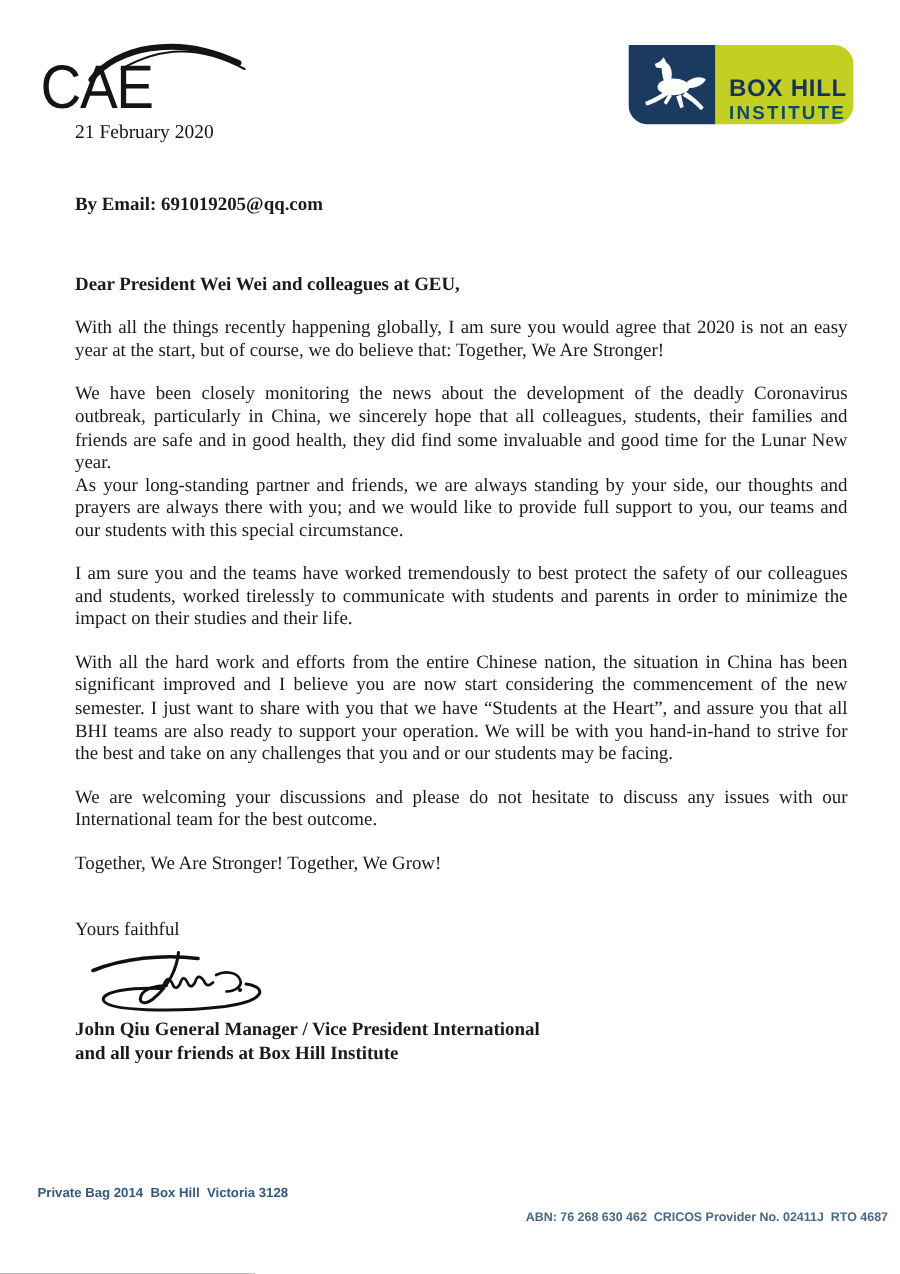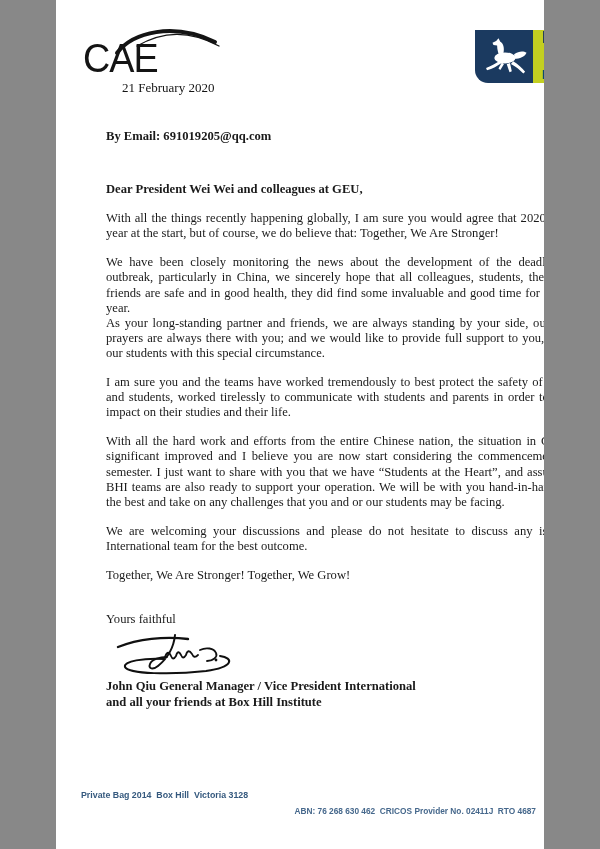--- a/index.html
+++ b/index.html
@@ -1,49 +1,49 @@
 <!DOCTYPE html>
 <html><head>
 <meta charset="utf-8">
 <style>
   * { margin:0; padding:0; box-sizing:border-box; }
   html,body { background:#888; }
   .page {
     position:relative;
-    width:488px; height:849px;
+    width:600px; height:849px;
     background:#ffffff;
     margin:0 auto;
     font-family:"Liberation Serif", serif;
     color:#1a1a1a;
     overflow:hidden;
   }
 
   
   .cae-logo { position:absolute; left:25px; top:20px; width:150px; height:62px; }
   .cae-text {
     position:absolute; left:2px; top:18px;
     font-family:"Liberation Sans", sans-serif;
     font-size:41px; font-weight:400; letter-spacing:-1px;
     color:#141414; transform:scaleX(0.92); transform-origin:left;
     line-height:1;
   }
   .cae-swoosh { position:absolute; left:0; top:0; }
   .date-line {
-    position:absolute; left:66px; top:80px;
+    position:absolute; left:50px; top:80px;
     font-size:13px; color:#141414;
   }
   .bhi-logo {
     position:absolute; left:419px; top:30px;
     width:150px; height:53px;
     display:flex;
     border-radius:0 13px 13px 13px;
     overflow:hidden;
   }
   .bhi-navy { width:58px; height:53px; background:#1b3a60; display:flex; align-items:center; justify-content:center; }
-  .bhi-lime { flex:1; background:#c3cf21; display:flex; flex-direction:column; justify-content:space-between; padding-left:9px; }
+  .bhi-lime { flex:1; background:#c3cf21; display:flex; flex-direction:column; justify-content:flex-end; padding-left:9px; }
   .bhi-line1 {
     font-family:"Liberation Sans", sans-serif; font-weight:700;
     font-size:16px; letter-spacing:0.5px; color:#17335a; line-height:1.05;
   }
   .bhi-line2 {
     font-family:"Liberation Sans", sans-serif; font-weight:700;
     font-size:12.5px; letter-spacing:1.5px; color:#0c4a6e; line-height:1.1;
   }
 
   

